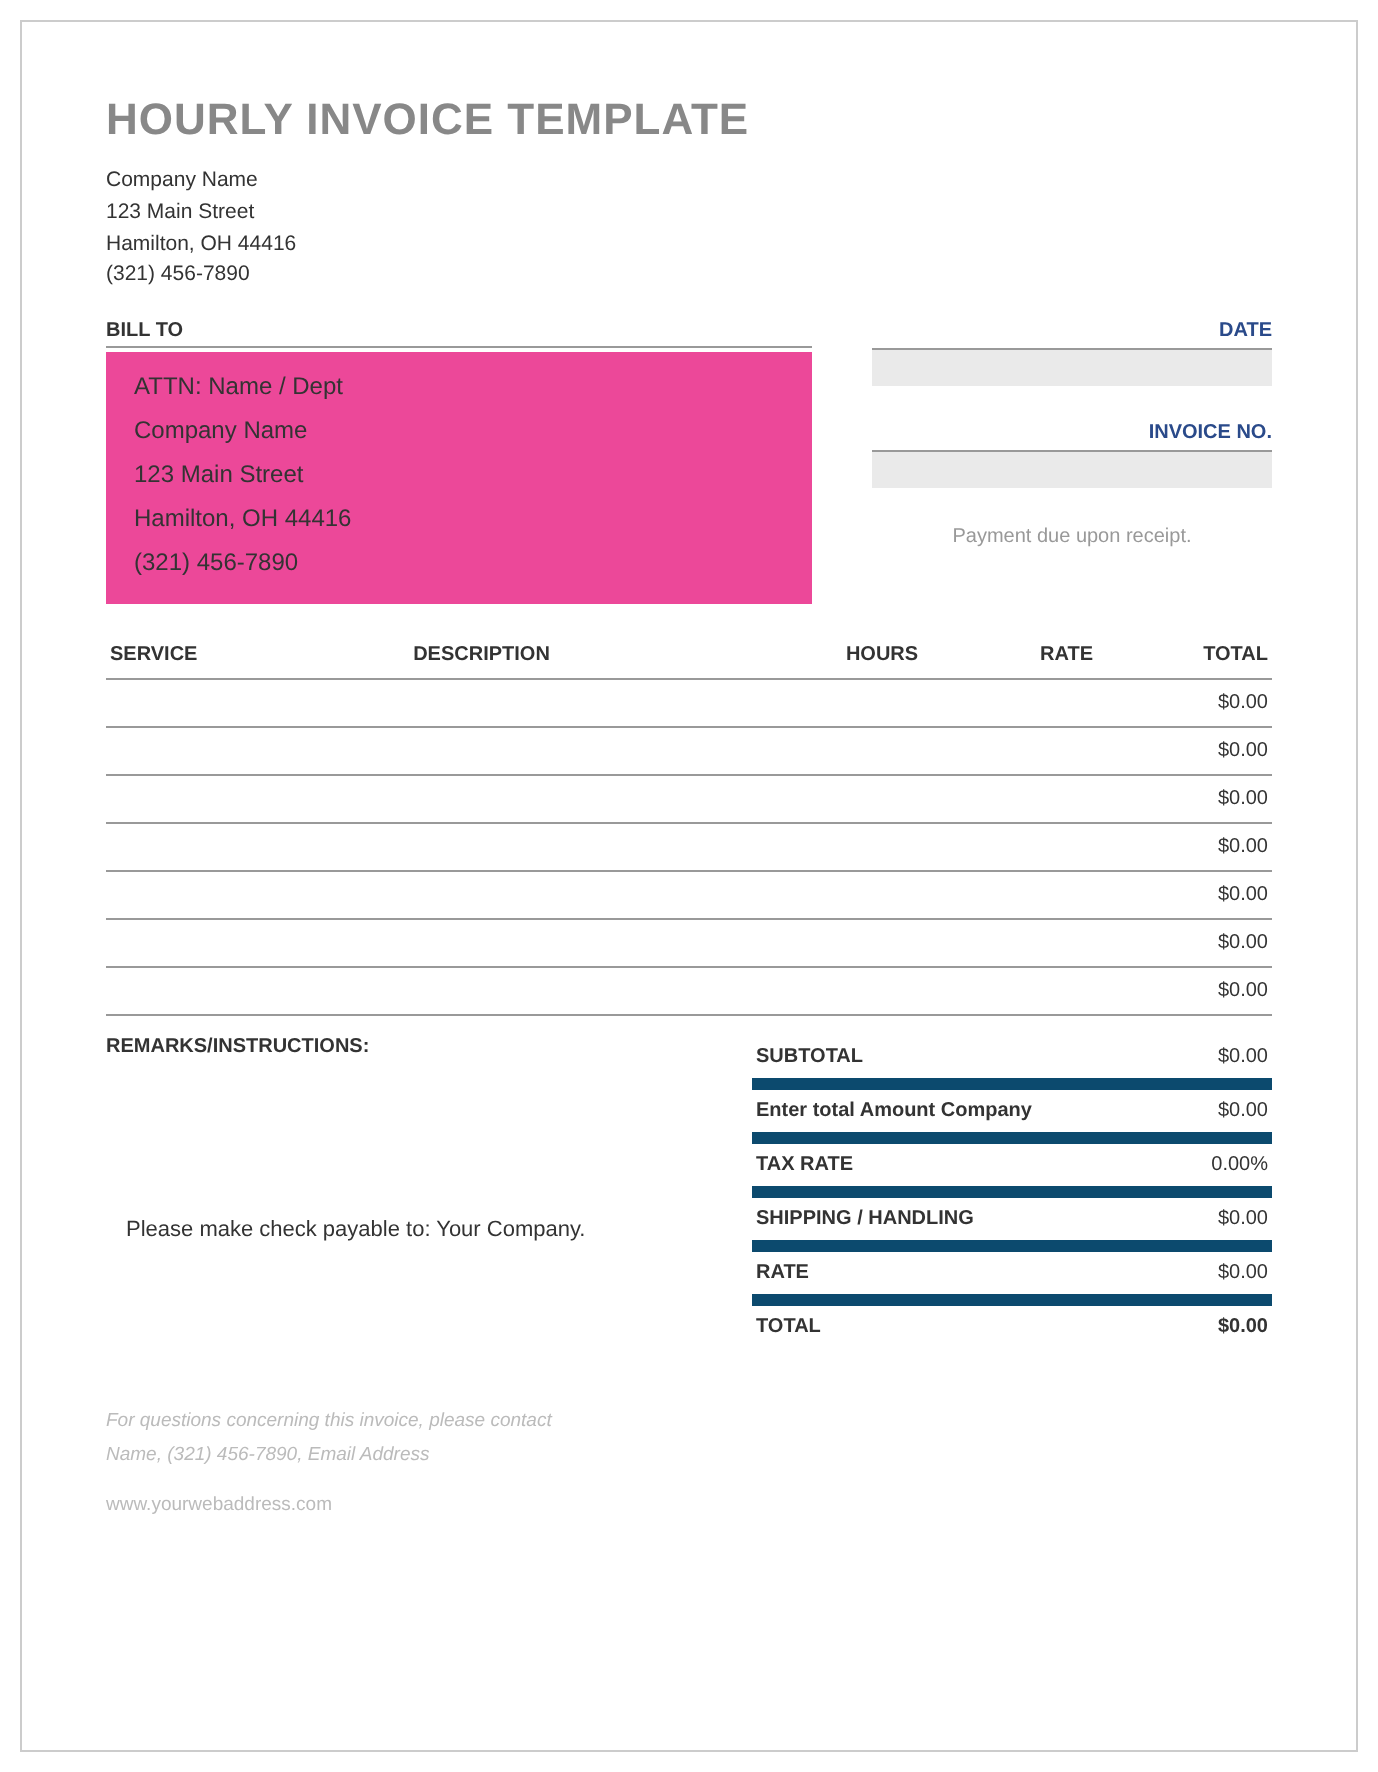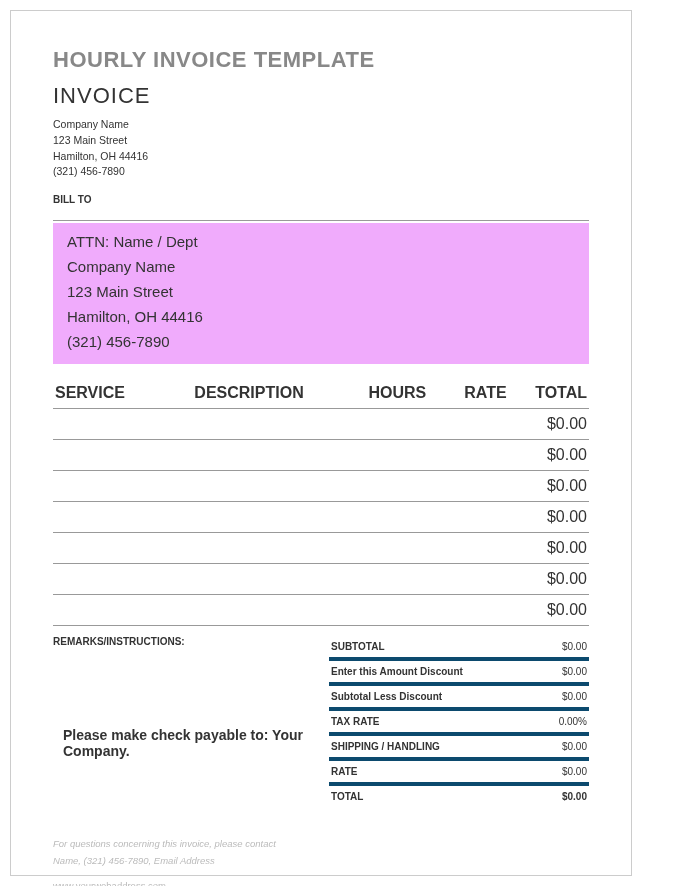--- a/index.html
+++ b/index.html
@@ -4,21 +4,21 @@
 <style>
   * { box-sizing: border-box; margin: 0; padding: 0; }
   body {
     font-family: "Century Gothic", "Futura", Arial, sans-serif;
     background: #fff;
     padding: 10px;
     font-size: 11px;
     color: #333;
   }
   .page {
-    width: 622px;
+    width: 669px;
     height: 866px;
     border: 1px solid #ccc;
     padding: 36px 42px 20px 42px;
     position: relative;
   }
   .title {
     font-size: 22px;
     font-weight: bold;
     color: #888;
     letter-spacing: 0.5px;
@@ -40,27 +40,27 @@
     display: flex;
     gap: 30px;
     margin-bottom: 16px;
   }
   .col-left { flex: 1; }
   .col-right { width: 200px; }
   .section-label {
     font-size: 10px;
     font-weight: bold;
     border-bottom: 1px solid #999;
-    padding-bottom: 15px;
+    padding-bottom: 2px;
     margin-bottom: 2px;
   }
   .billto-box {
-    background: #f0abfc;
+    background: #ec4899;
     padding: 6px 14px 10px 14px;
-    font-size: 15px;
+    font-size: 12px;
   }
   .billto-box div { padding: 4px 0; }
   .right-label {
     font-size: 10px;
     font-weight: bold;
     color: #2a4a8a;
     text-align: right;
     border-bottom: 1px solid #999;
     padding-bottom: 3px;
   }
@@ -72,21 +72,21 @@
   .payment-note {
     font-size: 10px;
     color: #999;
     text-align: center;
     line-height: 1.4;
     margin-top: 6px;
   }
   table.items {
     width: 100%;
     border-collapse: collapse;
-    font-size: 16px;
+    font-size: 10px;
     margin-bottom: 10px;
   }
   table.items th {
     text-align: left;
     font-weight: bold;
     padding: 4px 2px 6px 2px;
     border-bottom: 1px solid #999;
   }
   table.items th.num, table.items td.num { text-align: right; }
   table.items th.ctr { text-align: right; }
@@ -100,71 +100,76 @@
   }
   .remarks {
     flex: 1;
     font-size: 10px;
   }
   .remarks .label {
     font-weight: bold;
     margin-bottom: 80px;
   }
   .remarks .payable {
-    font-size: 14px;
+    font-size: 11px;
     padding-left: 10px;
-    font-weight: bold;
   }
   table.summary {
     width: 260px;
     border-collapse: collapse;
     font-size: 10px;
   }
   table.summary td {
     padding: 5px 2px;
-    border-bottom: 4px solid #0c4a6e;
+    border-bottom: 6px solid #0c4a6e;
   }
   table.summary td.lbl { font-weight: bold; }
   table.summary td.val { text-align: right; }
   table.summary tr.total td { font-weight: bold; border-bottom: none; }
   .footer {
     font-size: 9.5px;
     color: #bbb;
     font-style: italic;
     margin-top: 28px;
     line-height: 1.8;
   }
   .footer .web { font-style: normal; font-weight: normal; color:#bbb; margin-top: 8px; display:block;}
 </style>
 </head>
 <body>
 
 <div class="page">
 
   <div class="title">HOURLY INVOICE TEMPLATE</div>
-  <div class="subtitle">INVOICE</div>
 
   <div class="from-block">
     <div>Company Name</div>
     <div>123 Main Street</div>
     <div>Hamilton, OH 44416</div>
     <div>(321) 456-7890</div>
   </div>
 
   <div class="top-area">
     <div class="col-left">
       <div class="section-label">BILL TO</div>
       <div class="billto-box">
         <div>ATTN: Name / Dept</div>
         <div>Company Name</div>
         <div>123 Main Street</div>
         <div>Hamilton, OH  44416</div>
         <div>(321) 456-7890</div>
       </div>
     </div>
+    <div class="col-right">
+      <div class="right-label">DATE</div>
+      <div class="right-field"></div>
+      <div class="right-label">INVOICE NO.</div>
+      <div class="right-field"></div>
+      <div class="payment-note">Payment due upon receipt.</div>
+    </div>
   </div>
 
   <table class="items">
     <thead>
       <tr>
         <th style="width:26%">SERVICE</th>
         <th style="width:30%">DESCRIPTION</th>
         <th style="width:14%" class="ctr">HOURS</th>
         <th style="width:15%" class="ctr">RATE</th>
         <th style="width:15%" class="num">TOTAL</th>
@@ -228,25 +233,21 @@
       <div class="label">REMARKS/INSTRUCTIONS:</div>
       <div class="payable">Please make check payable to: Your Company.</div>
     </div>
     <table class="summary">
       <tbody>
           <tr>
             <td class="lbl">SUBTOTAL</td>
             <td class="val">$0.00</td>
           </tr>
       <tr>
-            <td class="lbl">Enter this Amount Discount</td>
-            <td class="val">$0.00</td>
-          </tr>
-      <tr>
-            <td class="lbl">Subtotal Less Discount</td>
+            <td class="lbl">Enter total Amount Company</td>
             <td class="val">$0.00</td>
           </tr>
       <tr>
             <td class="lbl">TAX RATE</td>
             <td class="val">0.00%</td>
           </tr>
       <tr>
             <td class="lbl">SHIPPING / HANDLING</td>
             <td class="val">$0.00</td>
           </tr>

